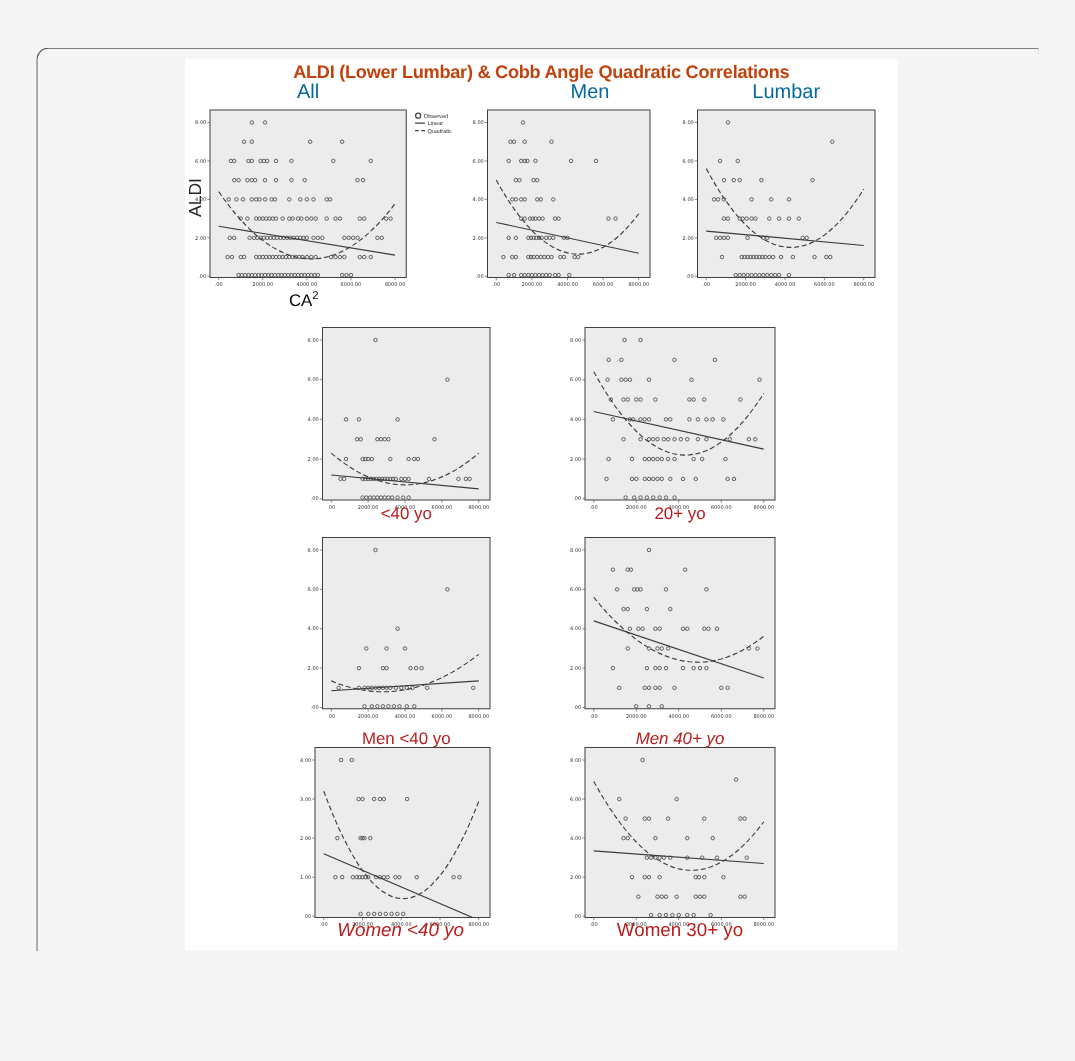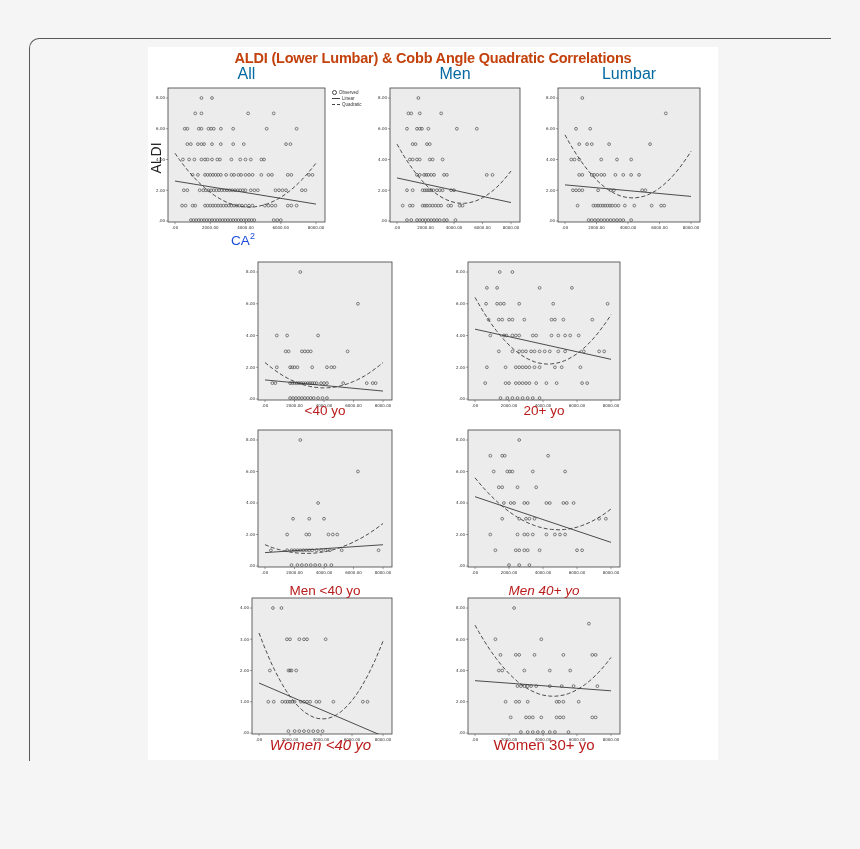--- a/index.html
+++ b/index.html
@@ -6,33 +6,33 @@
   .canvas{position:relative;width:860px;height:849px;background:#f5f5f6;overflow:hidden;
           font-family:"Liberation Sans",sans-serif;}
   .card{position:absolute;left:29px;top:38px;width:801px;height:722px;
         border-top:1.5px solid #58585a;border-left:1.5px solid #58585a;
         border-top-left-radius:10px;background:transparent;}
   .figure{position:absolute;left:148px;top:47px;width:570px;height:713px;background:#ffffff;}
   .fig-title{position:absolute;left:0;top:3px;width:100%;text-align:center;
              font-size:14.5px;font-weight:700;color:#c2410c;letter-spacing:-0.2px;}
   .col-hdr{position:absolute;text-align:center;font-size:16px;color:#0369a1;}
   .hdr0{left:20px;top:18px;width:157px;}
-  .hdr1{left:242px;top:18px;width:130px;}
+  .hdr1{left:259px;top:18px;width:130px;}
   .hdr2{left:410px;top:18px;width:142px;}
   .row-lbl{position:absolute;text-align:center;font-size:13.5px;color:#b91c1c;}
   .lbl3{left:110px;top:356px;width:134px;}
   .lbl4{left:320px;top:356px;width:152px;}
   .lbl5{left:110px;top:536px;width:134px;}
   .lbl6{left:320px;top:536px;width:152px;font-style:italic;}
   .lbl7{left:95px;top:689px;width:155px;font-size:15px;font-style:italic;}
   .lbl8{left:312px;top:689px;width:168px;font-size:15px;}
   .aldi{position:absolute;left:-14px;top:104px;width:42px;height:14px;
         transform:rotate(-90deg);font-size:14px;color:#222;text-align:center;}
   .ca2{position:absolute;left:60px;top:184px;width:70px;text-align:center;
-       font-size:13.5px;color:#1d4ed8;}
+       font-size:13.5px;color:#000000;}
   .ca2 sup{font-size:9px;}
   .legend{position:absolute;left:184px;top:42px;width:34px;}
   .lg-row{display:flex;align-items:center;gap:2px;height:6px;}
   .lg-circ{width:3px;height:3px;border:0.5px solid #444;border-radius:50%;flex:none;}
   .lg-solid{width:8px;height:0;border-top:1px solid #444;flex:none;}
   .lg-dash{width:8px;height:0;border-top:1px dashed #444;flex:none;}
   .lg-txt{font-size:4.5px;color:#333;white-space:nowrap;}
   .subplot{position:absolute;}
   svg text{font-family:"DejaVu Sans",sans-serif;}
 </style>

